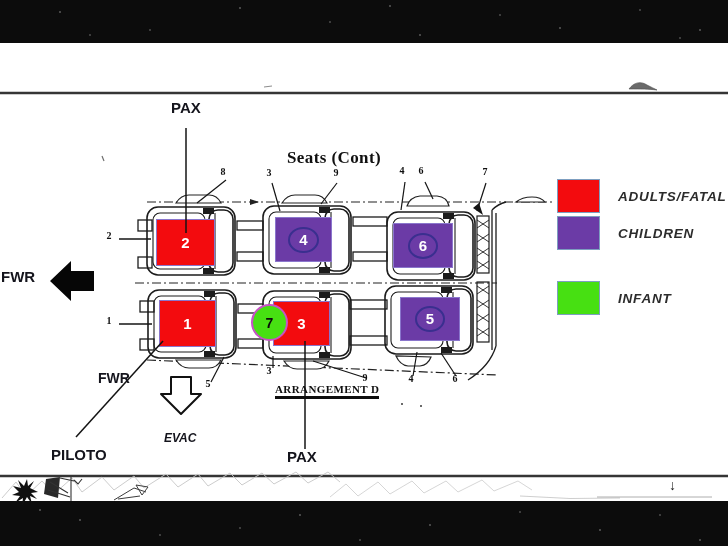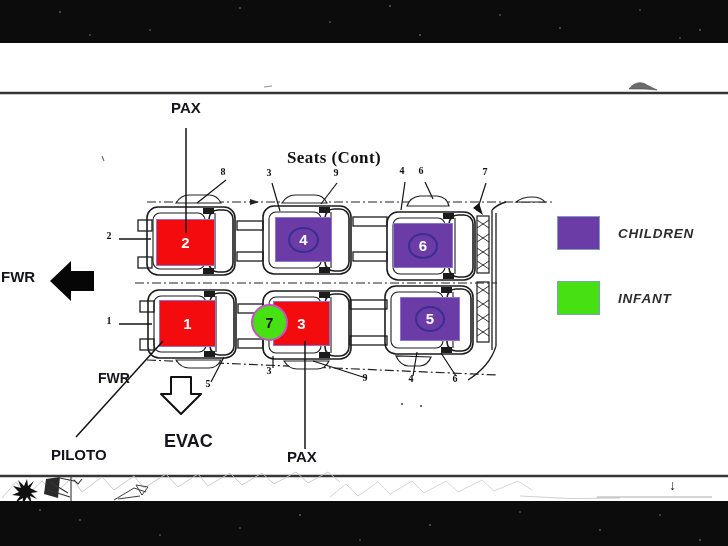--- a/index.html
+++ b/index.html
@@ -10,21 +10,21 @@
   .bar-top    { position:absolute; left:0; top:0;    width:728px; height:43px; background:#0c0c0c; }
   .bar-bottom { position:absolute; left:0; top:501px; width:728px; height:45px; background:#0c0c0c; }
   svg.layer { position:absolute; left:0; top:0; pointer-events:none; }
   #base-art { z-index:1; }
   #over-art { z-index:3; }
 
   .label { position:absolute; z-index:4; color:#14141c; font-weight:bold; white-space:nowrap;text-align:right; }
   .lbl-pax-top    { left:171px; top:99px;  font-size:15px; }
   .lbl-fwd        { left:1px;   top:268px; font-size:15px; }
   .lbl-fwd-inner  { left:98px;  top:370px; font-size:14px; }
-  .lbl-evac       { left:164px; top:431px; font-size:18px; }
+  .lbl-evac       { left:164px; top:431px; font-size:12px;font-style:italic; }
   .lbl-pilot      { left:37px;  top:446px; font-size:15px;margin-left:14px; }
   .lbl-pax-bottom { left:287px; top:448px; font-size:15px; }
 
   .serif-note {
     position:absolute; z-index:4; color:#101010; font-weight:bold;
     font-family:"Liberation Serif", serif; white-space:nowrap;
   }
   .lbl-seats-cont { left:287px; top:148px; font-size:17px; letter-spacing:0.4px; }
   .lbl-arrangement {
     left:275px; top:383px; font-size:11px; letter-spacing:0.4px;
@@ -249,35 +249,40 @@
     <polygon points="473,208 483,215 479,203" fill="#141414"></polygon>
   </svg>
 
   <div class="label lbl-pax-top">PAX</div>
   <div class="serif-note lbl-seats-cont">Seats (Cont)</div>
   <div class="label lbl-fwd">FWR</div>
   <div class="label lbl-fwd-inner">FWR</div>
   <div class="label lbl-evac">EVAC</div>
   <div class="label lbl-pilot">PILOTO</div>
   <div class="label lbl-pax-bottom">PAX</div>
+  <div class="serif-note lbl-arrangement">ARRANGEMENT D</div>
 
   <div class="callout c-t8">8</div>
   <div class="callout c-t3">3</div>
   <div class="callout c-t9">9</div>
   <div class="callout c-t4">4</div>
   <div class="callout c-t6">6</div>
   <div class="callout c-t7">7</div>
   <div class="callout c-l2">2</div>
   <div class="callout c-l1">1</div>
   <div class="callout c-b5">5</div>
   <div class="callout c-b3">3</div>
   <div class="callout c-b9">9</div>
   <div class="callout c-b4">4</div>
   <div class="callout c-b6">6</div>
 
+  <div class="legend-row legend-row-0">
+    <div class="swatch sw-adults"></div>
+    <div class="legend-label">ADULTS/FATAL</div>
+  </div>
   <div class="legend-row legend-row-1">
     <div class="swatch sw-children"></div>
     <div class="legend-label">CHILDREN</div>
   </div>
   <div class="legend-row legend-row-2">
     <div class="swatch sw-infant"></div>
     <div class="legend-label">INFANT</div>
   </div>
 
   <div class="down-arrow">↓</div>

